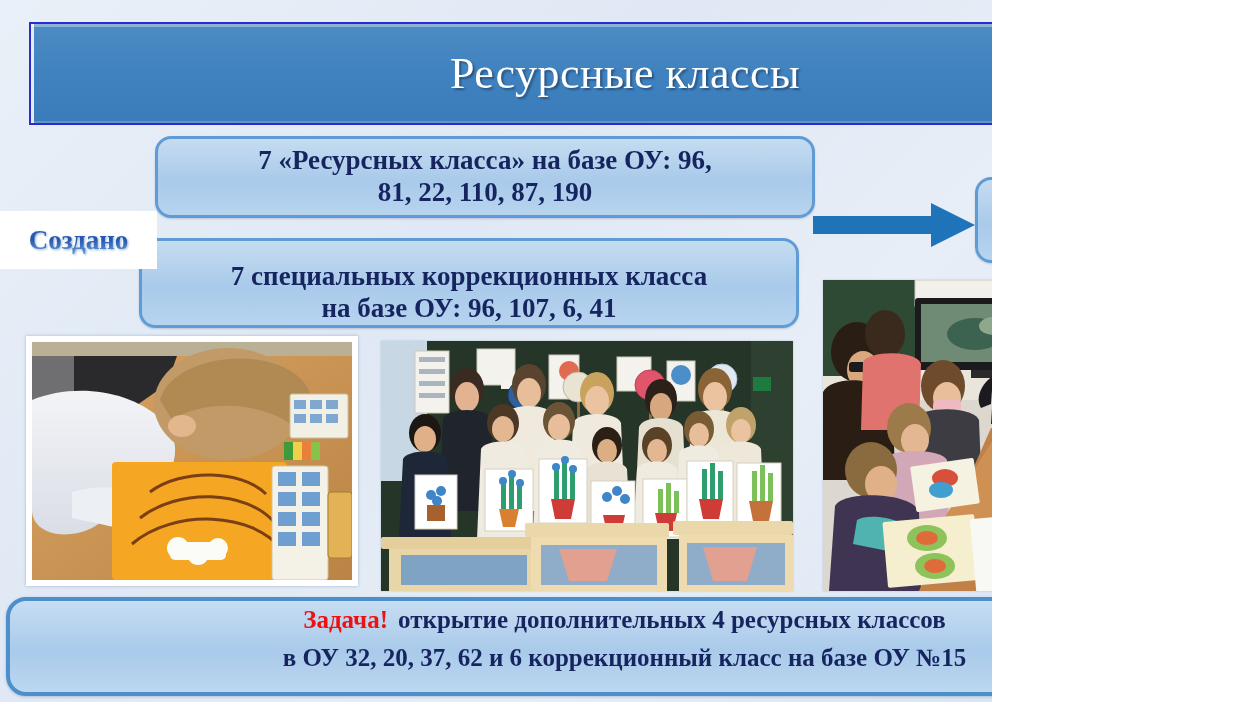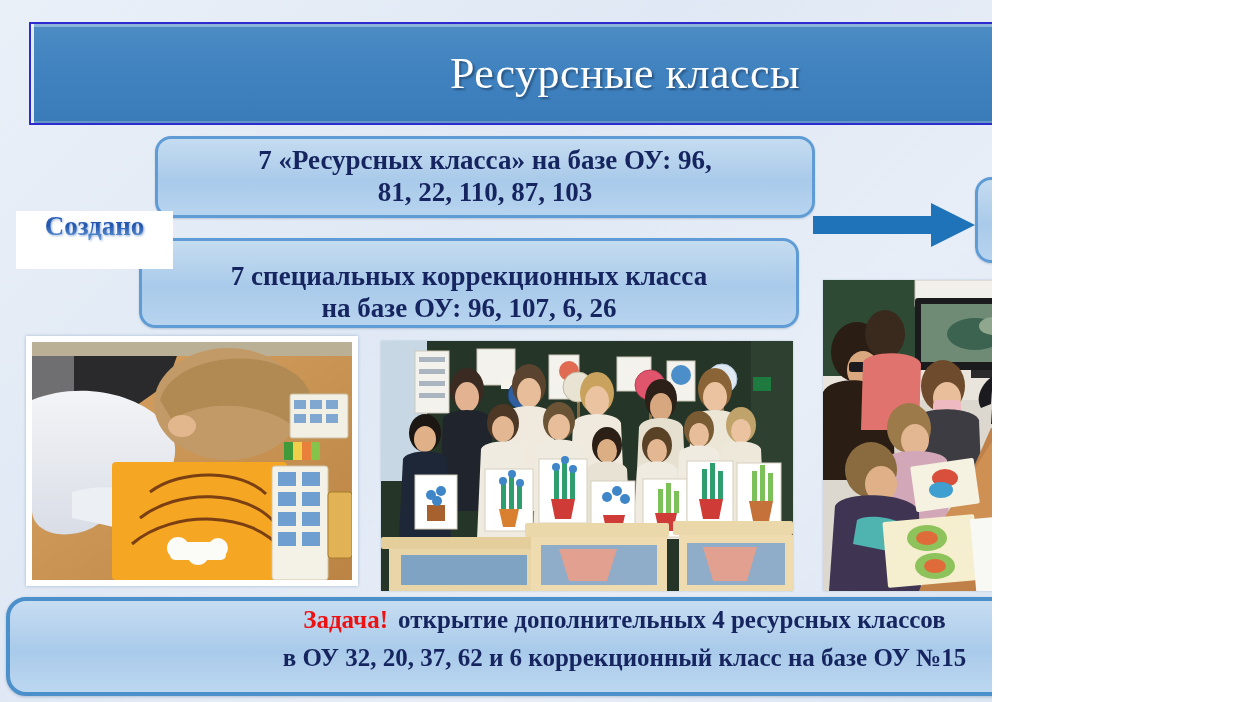--- a/index.html
+++ b/index.html
@@ -92,27 +92,27 @@
     width: 258px;
     height: 86px;
     font-size: 24px;
     line-height: 1.25;
     padding: 8px 12px;
   }
 
   
   .created-band {
     position: absolute;
-    left: 16px;
+    left: 0px;
     top: 211px;
     width: 157px;
     height: 58px;
     background: #ffffff;
     display: flex;
-    align-items: flex-start;
+    align-items: center;
     justify-content: center;
   }
   .created-text {
     font-size: 27px;
     font-weight: bold;
     font-family: "Liberation Serif", "DejaVu Serif", serif;
     background: linear-gradient(180deg, #3a6fc0 0%, #2255ad 45%, #6fa4dd 100%);
     -webkit-background-clip: text;
     background-clip: text;
     color: #2b5eb4;
@@ -201,29 +201,29 @@
 <div class="slide">
 
   <div class="title-banner">
     <span class="title-text">Ресурсные классы</span>
   </div>
 
   <div class="rbox" id="box-resource">
     <span>
       <span>7 «Ресурсных класса» на базе ОУ: 96,</span>
       <br>
-      <span>81, 22, 110, 87, 103</span>
+      <span>81, 22, 110, 87, 190</span>
     </span>
   </div>
 
   <div class="rbox" id="box-correction">
     <span>
       <span>7 специальных коррекционных класса</span>
       <br>
-      <span>на базе ОУ: 96, 107, 6, 26</span>
+      <span>на базе ОУ: 96, 107, 6, 41</span>
     </span>
   </div>
 
   <div class="created-band">
     <span class="created-text">Создано</span>
   </div>
 
   <div class="arrow">
     <svg viewBox="0 0 162 44" preserveAspectRatio="none" aria-hidden="true">
       <polygon points="0,13 118,13 118,0 162,22 118,44 118,31 0,31" fill="#1f73b8"></polygon>

